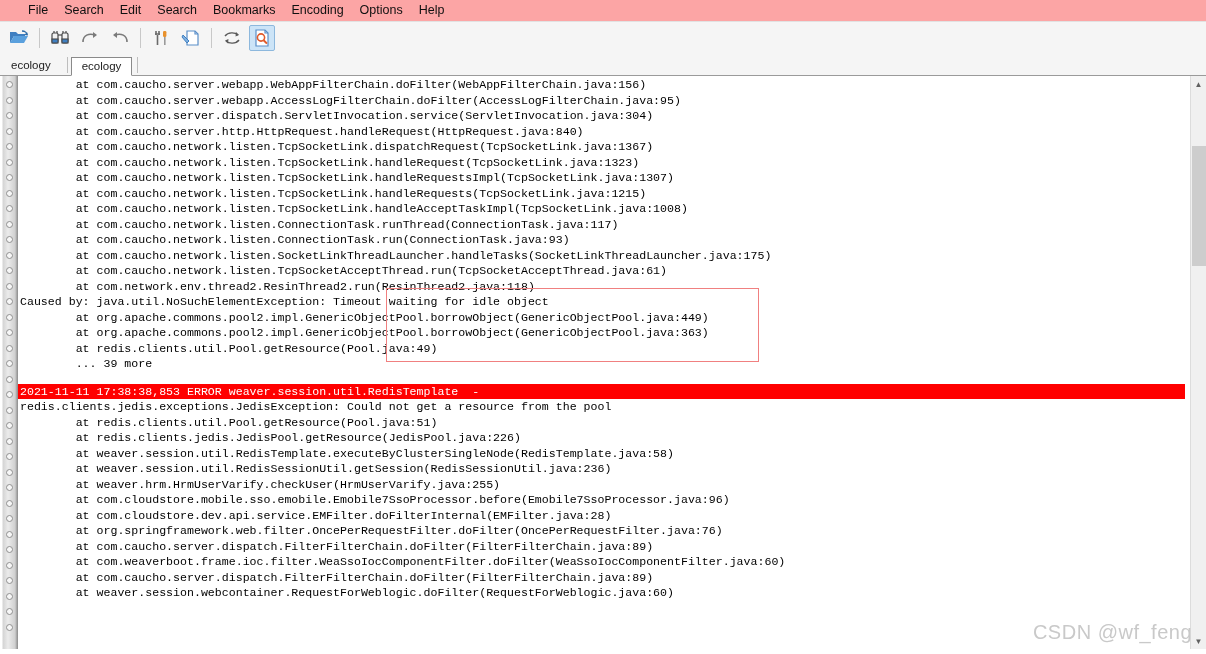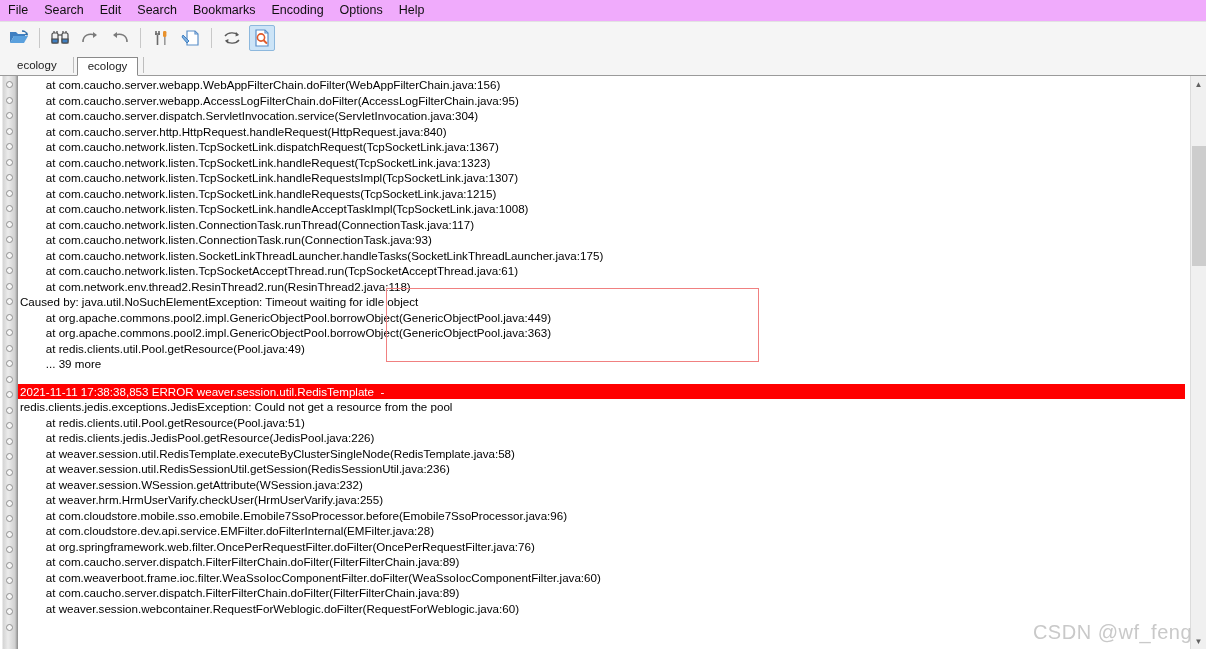--- a/index.html
+++ b/index.html
@@ -11,25 +11,25 @@
     width: 1206px;
     height: 654px;
     overflow: hidden;
     font-family: "Liberation Sans", sans-serif;
     position: relative;
   }
 
   
   .menubar {
     height: 22px;
-    background: #f0abfc;
+    background: #fca5a5;
     border-bottom: 1px solid #e2e2e2;
     display: flex;
     align-items: center;
-    padding-left: 0;
+    padding-left: 20px;
     box-sizing: border-box;
   }
   .menu-item {
     font-size: 12.5px;
     color: #101010;
     padding: 2px 8px 3px 8px;
     white-space: nowrap;
     cursor: default;
   }
 
@@ -63,21 +63,20 @@
     background: #c8c8c8;
     margin: 0 5px;
   }
 
   
   .tabstrip {
     height: 22px;
     background: #f5f5f5;
     display: flex;
     align-items: flex-end;
-    padding-left: 6px;
     box-sizing: border-box;
     border-bottom: 1px solid #9a9a9a;
   }
   .tab {
     font-size: 11.5px;
     color: #222;
     padding: 2px 10px 3px 10px;
     margin-right: 2px;
     border: 1px solid transparent;
     box-sizing: border-box;
@@ -127,21 +126,21 @@
   }
   .code {
     flex: 1 1 auto;
     position: relative;
     padding-top: 1px;
     overflow: hidden;
   }
   .line {
     height: 15.5px;
     line-height: 15.5px;
-    font-family: Liberation Sans, sans-serif;
+    font-family: Liberation Mono, monospace;
     font-size: 11.6px;
     color: #000000;
     white-space: pre;
     letter-spacing: 0px;
     padding-left: 2px;
     box-sizing: border-box;
   }
   .line.hl {
     background: #ff0000;
     color: #ffffff;
@@ -419,21 +418,20 @@
       <div class="line">        at org.apache.commons.pool2.impl.GenericObjectPool.borrowObject(GenericObjectPool.java:449)</div>
       <div class="line">        at org.apache.commons.pool2.impl.GenericObjectPool.borrowObject(GenericObjectPool.java:363)</div>
       <div class="line">        at redis.clients.util.Pool.getResource(Pool.java:49)</div>
       <div class="line">        ... 39 more</div>
       <div class="line hl">2021-11-11 17:38:38,853 ERROR weaver.session.util.RedisTemplate  -</div>
       <div class="line">redis.clients.jedis.exceptions.JedisException: Could not get a resource from the pool</div>
       <div class="line">        at redis.clients.util.Pool.getResource(Pool.java:51)</div>
       <div class="line">        at redis.clients.jedis.JedisPool.getResource(JedisPool.java:226)</div>
       <div class="line">        at weaver.session.util.RedisTemplate.executeByClusterSingleNode(RedisTemplate.java:58)</div>
       <div class="line">        at weaver.session.util.RedisSessionUtil.getSession(RedisSessionUtil.java:236)</div>
-      <div class="line">        at weaver.session.WSession.getAttribute(WSession.java:232)</div>
       <div class="line">        at weaver.hrm.HrmUserVarify.checkUser(HrmUserVarify.java:255)</div>
       <div class="line">        at com.cloudstore.mobile.sso.emobile.Emobile7SsoProcessor.before(Emobile7SsoProcessor.java:96)</div>
       <div class="line">        at com.cloudstore.dev.api.service.EMFilter.doFilterInternal(EMFilter.java:28)</div>
       <div class="line">        at org.springframework.web.filter.OncePerRequestFilter.doFilter(OncePerRequestFilter.java:76)</div>
       <div class="line">        at com.caucho.server.dispatch.FilterFilterChain.doFilter(FilterFilterChain.java:89)</div>
       <div class="line">        at com.weaverboot.frame.ioc.filter.WeaSsoIocComponentFilter.doFilter(WeaSsoIocComponentFilter.java:60)</div>
       <div class="line">        at com.caucho.server.dispatch.FilterFilterChain.doFilter(FilterFilterChain.java:89)</div>
       <div class="line">        at weaver.session.webcontainer.RequestForWeblogic.doFilter(RequestForWeblogic.java:60)</div>
       <div class="sel-rect" id="selrect" style="left: 368px; top: 212px; width: 373px; height: 74px;"></div>
     </div>

